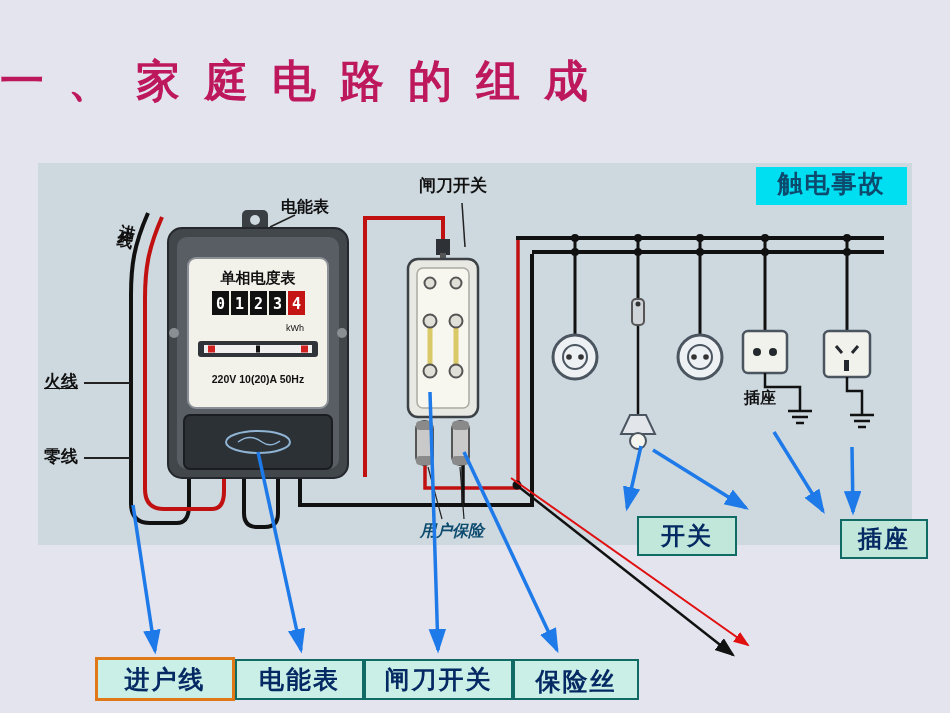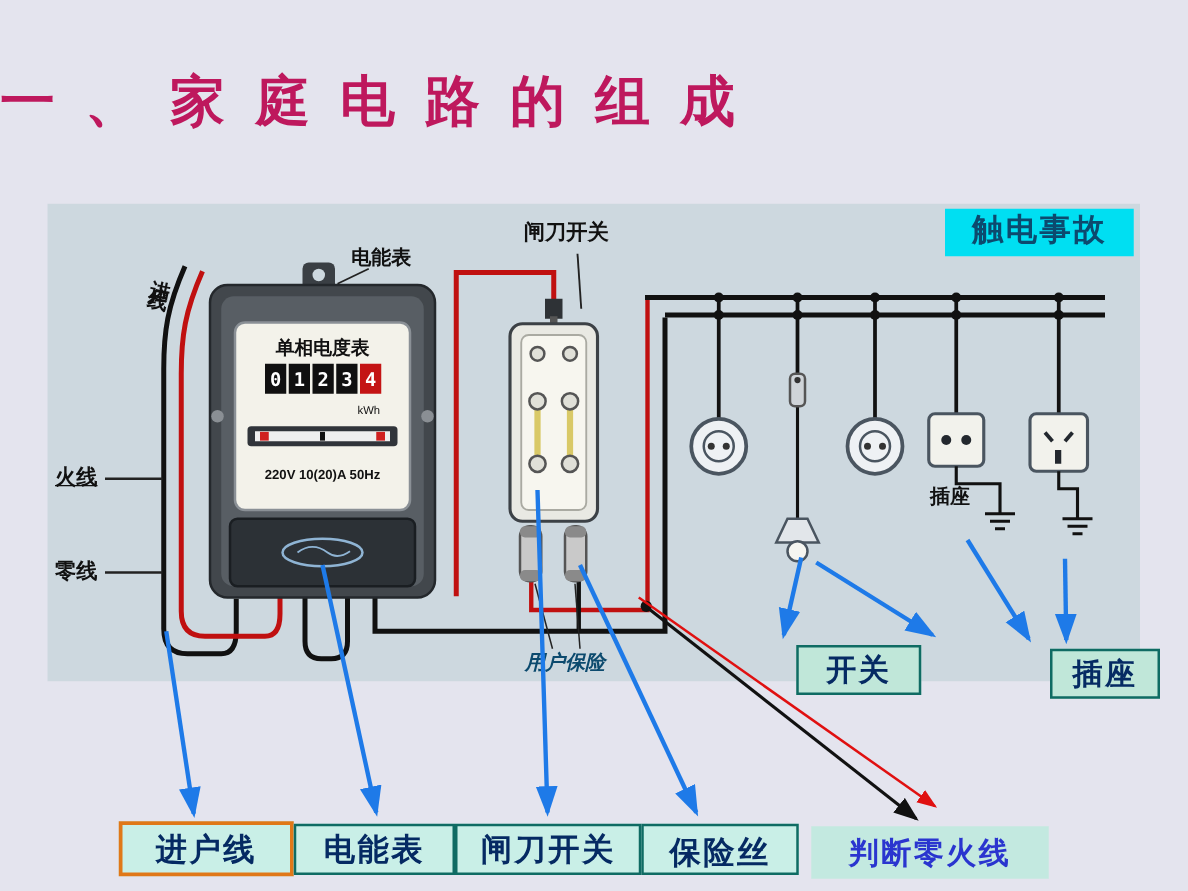--- a/index.html
+++ b/index.html
@@ -208,23 +208,20 @@
   </div>
   <div class="bbox" style="left:235px;top:659px;width:129px;height:41px;">
     <span>电能表</span>
   </div>
   <div class="bbox" style="left:364px;top:659px;width:149px;height:41px;">
     <span>闸刀开关</span>
   </div>
   <div class="bbox" style="left:513px;top:659px;width:126px;height:41px;align-items:flex-end;">
     <span>保险丝</span>
   </div>
-  <div class="bbox plain" style="left:649px;top:661px;width:190px;height:42px;">
-    <span>判断零火线</span>
-  </div>
 
   <svg class="overlay" viewBox="0 0 950 713">
     <defs>
       <marker id="mb" markerWidth="8" markerHeight="6" refX="6" refY="2.5" orient="auto" markerUnits="strokeWidth">
         <path d="M0,0 L7,2.5 L0,5 Z" fill="#1e7ae8"></path>
       </marker>
       <marker id="mk" markerWidth="9" markerHeight="7" refX="7" refY="3" orient="auto" markerUnits="strokeWidth">
         <path d="M0,0 L8,3 L0,6 Z" fill="#111111"></path>
       </marker>
       <marker id="mr" markerWidth="9" markerHeight="7" refX="7" refY="3" orient="auto" markerUnits="strokeWidth">

